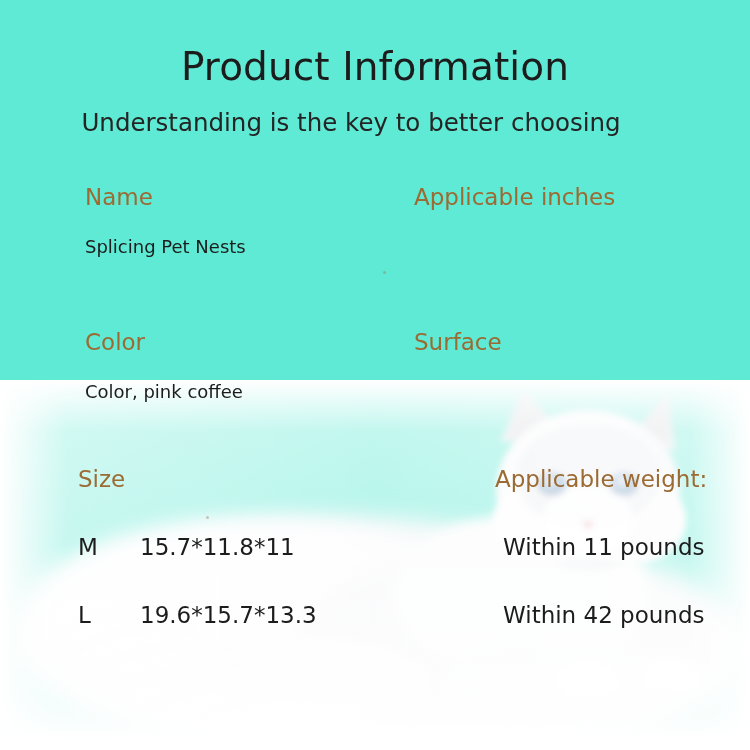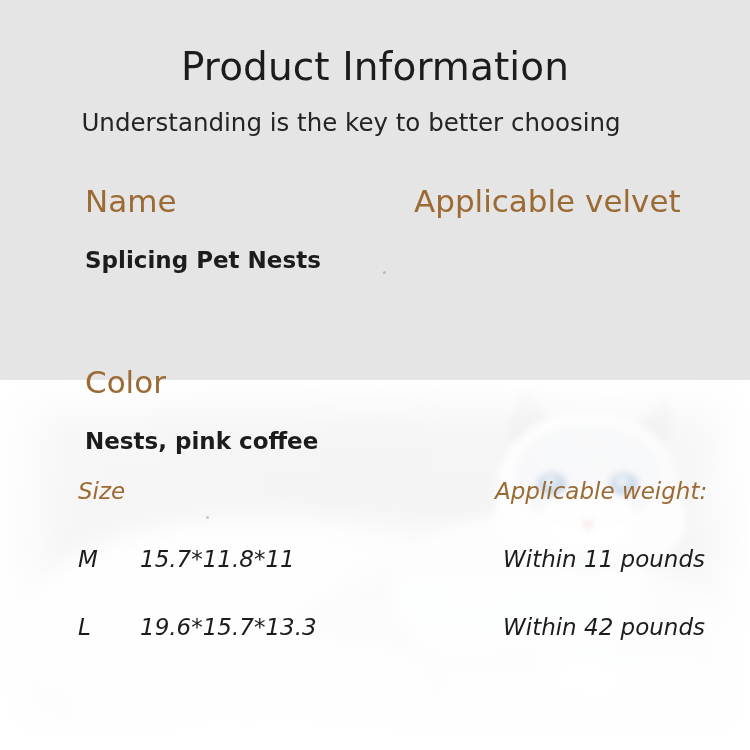--- a/index.html
+++ b/index.html
@@ -9,21 +9,21 @@
     background: #ffffff;
   }
   body {
     font-family: "DejaVu Sans", "Liberation Sans", sans-serif;
   }
 
   #page {
     position: relative;
     width: 750px;
     height: 750px;
-    background: #e5e5e5;
+    background: #5eead4;
     overflow: hidden;
   }
 
   
   #cat-photo {
     position: absolute;
     left: 0;
     top: 380px;
     width: 750px;
     height: 370px;
@@ -80,47 +80,46 @@
     font-weight: 400;
     color: #242424;
     line-height: 1.1;
   }
 
   
   .spec {
     position: absolute;
   }
   .spec-label {
-    font-size: 31px;
+    font-size: 23px;
     font-weight: 400;
     color: #9c6a33;
     line-height: 1.15;
     white-space: nowrap;
   }
   .spec-value {
-    font-size: 23px;
-    font-weight: 700;
+    font-size: 18px;
+    font-weight: 400;
     color: #1c1c1c;
     line-height: 1.15;
     white-space: nowrap;
     margin-top: 27px;
   }
 
   #spec-name      { left: 85px;  top: 184px; }
   #spec-objects   { left: 414px; top: 184px; }
-  #spec-color     { left: 85px;  top: 329px; margin-top: 36px; }
+  #spec-color     { left: 85px;  top: 329px; }
   #spec-surface   { left: 414px; top: 329px; }
 
   
   #size-table {
     position: absolute;
     left: 0;
-    top: 478px;
+    top: 466px;
     width: 614px;
-    font-style: italic;
   }
   .size-row {
     position: relative;
     height: 68px;
   }
   .cell {
     position: absolute;
     font-size: 23px;
     line-height: 1.15;
     white-space: nowrap;
@@ -239,29 +238,30 @@
 
     <div class="speck" style="left:383px; top:271px;"></div>
     <div class="speck" style="left:206px; top:516px;"></div>
 
     <div class="spec" id="spec-name">
       <div class="spec-label">Name</div>
       <div class="spec-value">Splicing Pet Nests</div>
     </div>
 
     <div class="spec" id="spec-objects">
-      <div class="spec-label">Applicable velvet</div>
+      <div class="spec-label">Applicable inches</div>
     </div>
 
     <div class="spec" id="spec-color">
       <div class="spec-label">Color</div>
-      <div class="spec-value">Nests, pink coffee</div>
+      <div class="spec-value">Color, pink coffee</div>
     </div>
 
     <div class="spec" id="spec-surface">
+      <div class="spec-label">Surface</div>
     </div>
 
     <div id="size-table">
 
       <div class="size-row header">
         <div class="cell c-size">Size</div>
         <div class="cell c-weight">Applicable weight:</div>
       </div>
 
       <div class="size-row body">

